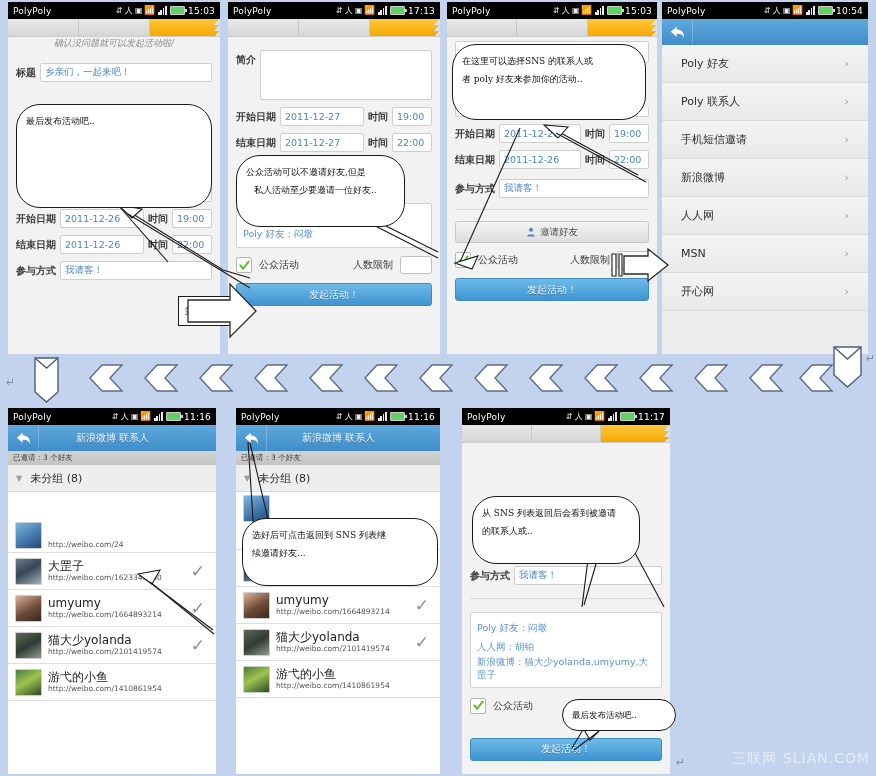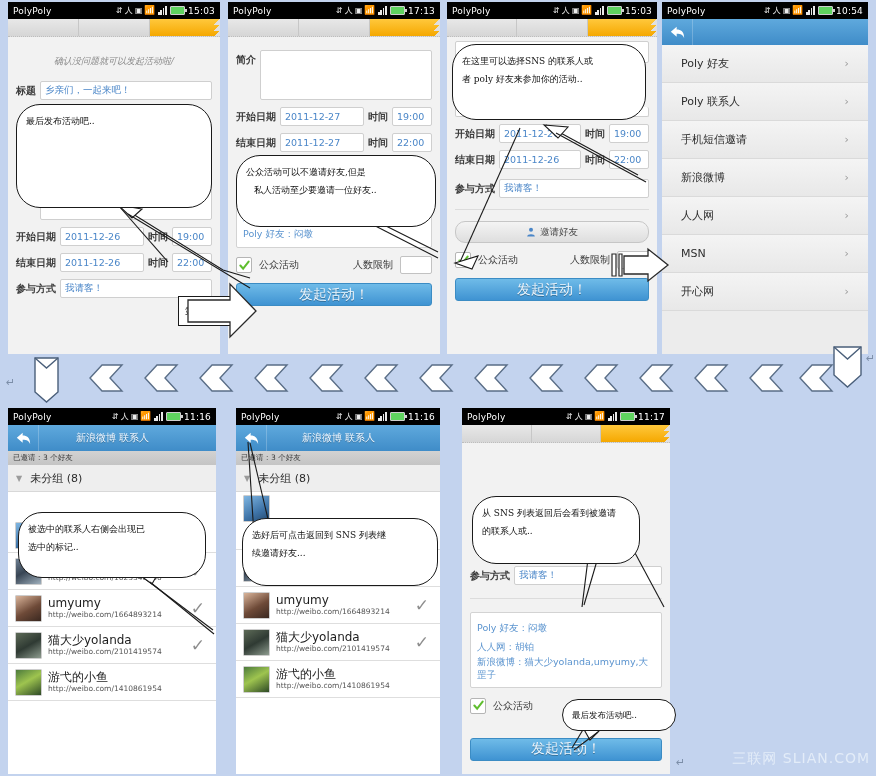--- a/index.html
+++ b/index.html
@@ -49,56 +49,56 @@
   }
 
   
   .actionbar{height:26px;background:linear-gradient(#5fa9dd,#3f8cc8);display:flex;align-items:center;position:relative;}
   .ab-back{width:30px;height:26px;display:flex;align-items:center;justify-content:center;border-right:1px solid rgba(255,255,255,.22);}
   .ab-back svg{width:17px;height:15px;}
   .ab-title{flex:1;text-align:center;color:#f2f8ff;font-size:10px;text-shadow:0 1px 0 rgba(0,0,0,.25);padding-right:30px;}
 
   
   .formbody{background:#f2f2f2;height:calc(100% - 34px);position:relative;padding:0 8px;box-sizing:border-box;}
-  .hand-note{font-size:9px;color:#8a8a8a;font-style:italic;text-align:center;padding:18px 0 6px;font-family:"DejaVu Serif","Liberation Serif",serif;}
+  .hand-note{font-size:9px;color:#8a8a8a;font-style:italic;text-align:center;padding:0 0 6px;font-family:"DejaVu Serif","Liberation Serif",serif;}
   .frow{display:flex;align-items:center;margin:7px 0;gap:4px;}
   .flabel{font-size:10px;color:#3b3b3b;font-weight:bold;white-space:nowrap;}
   .finput{
     flex:1;background:#fff;border:1px solid #cfcfcf;border-radius:2px;
     height:19px;display:flex;align-items:center;padding:0 4px;
     font-size:9.5px;color:#4a86c8;box-sizing:border-box;overflow:hidden;white-space:nowrap;
   }
   .finput.sm{flex:0 0 40px;}
   .ftext{
     background:#fff;border:1px solid #cfcfcf;border-radius:2px;height:50px;
     font-size:9.5px;color:#3b3b3b;padding:3px 4px;box-sizing:border-box;flex:1;overflow:hidden;
   }
   .hr{height:1px;background:#dcdcdc;margin:7px 0;}
   .friendbox{
     background:#fff;border:1px solid #d3d3d3;border-radius:2px;padding:5px 6px;
     font-size:9.5px;color:#5b94cf;line-height:1.75;
   }
   .friendbox div{white-space:nowrap;overflow:hidden;}
   .friendbox div.wrap{white-space:normal;}
   .invitebtn{
-    background:linear-gradient(#f4f4f4,#dedede);border:1px solid #c6c6c6;border-radius:10px;
+    background:linear-gradient(#f4f4f4,#dedede);border:1px solid #c6c6c6;border-radius:3px;
     height:20px;display:flex;align-items:center;justify-content:center;gap:4px;
     font-size:9.5px;color:#4a4a4a;
   }
   .invitebtn svg{width:10px;height:10px;}
   .checkrow{display:flex;align-items:center;gap:7px;margin-top:8px;}
   .cbox{width:14px;height:14px;border:1px solid #b5b5b5;background:#fff;border-radius:2px;display:flex;align-items:center;justify-content:center;}
   .cbox svg{width:11px;height:11px;}
   .clabel{font-size:10px;color:#3b3b3b;}
   .numbox{width:30px;height:16px;border:1px solid #c2c2c2;background:#fff;border-radius:2px;}
   .submit{
     margin-top:9px;height:21px;border-radius:3px;border:1px solid #3b8cc4;
     background:linear-gradient(#6fbbe8,#3f93d2);
     display:flex;align-items:center;justify-content:center;
-    color:#eef6fd;font-size:14px;text-shadow:0 1px 0 rgba(0,0,0,.3);
+    color:#eef6fd;font-size:10px;text-shadow:0 1px 0 rgba(0,0,0,.3);
   }
 
   
   .snslist{background:#ececec;height:calc(100% - 43px);}
   .snsrow{height:37px;border-bottom:1px solid #dadada;display:flex;align-items:center;padding:0 19px;background:linear-gradient(#f4f4f4,#e8e8e8);}
   .snsrow .t{flex:1;font-size:11px;color:#2d2d2d;}
   .chev{color:#9a9a9a;font-size:11px;}
 
   
   .invited-bar{height:14px;background:linear-gradient(#d2d2d2,#c4c4c4);display:flex;align-items:center;padding:0 5px;font-size:7.5px;color:#3a3a3a;}
@@ -646,34 +646,30 @@
   </svg>
 
   <div class="callout" style="left:16px;top:104px;width:196px;height:104px;">
     <p>最后发布活动吧..</p>
   </div>
 
   <div class="callout rect" style="left:178px;top:296px;width:60px;height:30px;display:flex;align-items:center;border-radius:0;">
     <p style="font-size:9px;">第四步..</p>
   </div>
 
-  <div class="callout" style="left:236px;top:155px;width:200px;height:72px;">
+  <div class="callout" style="left:236px;top:155px;width:169px;height:72px;">
     <p>公众活动可以不邀请好友,但是</p>
     <p style="padding-left:8px;">私人活动至少要邀请一位好友..</p>
   </div>
 
   <div class="callout" style="left:452px;top:44px;width:194px;height:76px;">
     <p>在这里可以选择SNS 的联系人或</p>
     <p>者 poly 好友来参加你的活动..</p>
   </div>
 
-  <div class="callout" style="left:18px;top:512px;width:188px;height:66px;">
-    <p>被选中的联系人右侧会出现已</p>
-    <p>选中的标记..</p>
-  </div>
 
   <div class="callout" style="left:242px;top:518px;width:196px;height:68px;">
     <p>选好后可点击返回到 SNS 列表继</p>
     <p>续邀请好友...</p>
   </div>
 
   <div class="callout" style="left:472px;top:496px;width:168px;height:68px;">
     <p>从 SNS 列表返回后会看到被邀请</p>
     <p>的联系人或..</p>
   </div>

